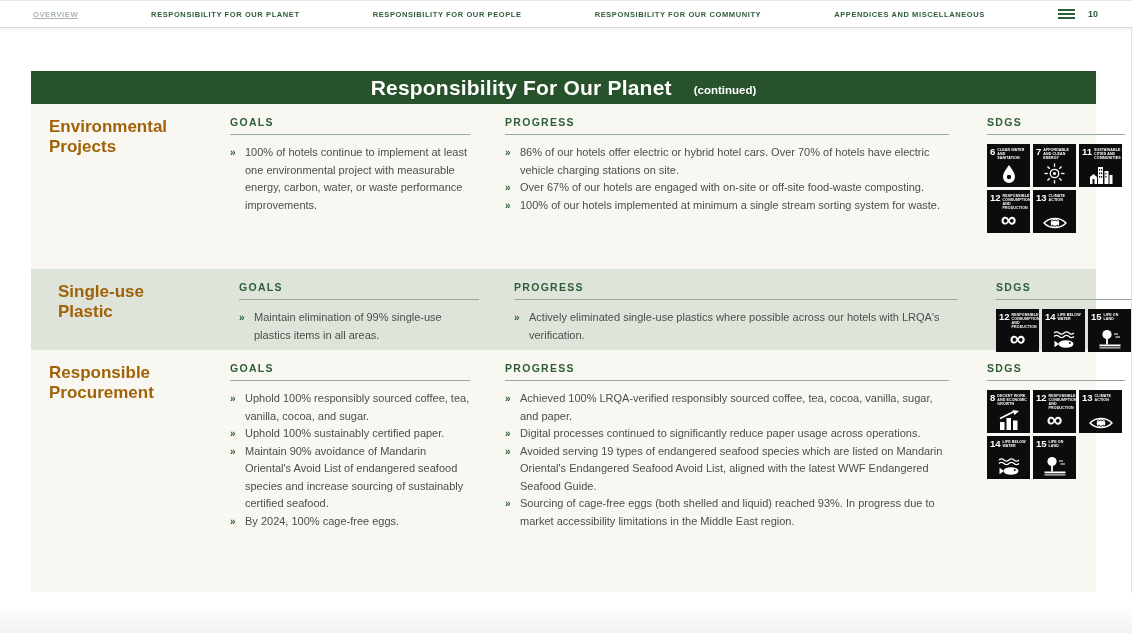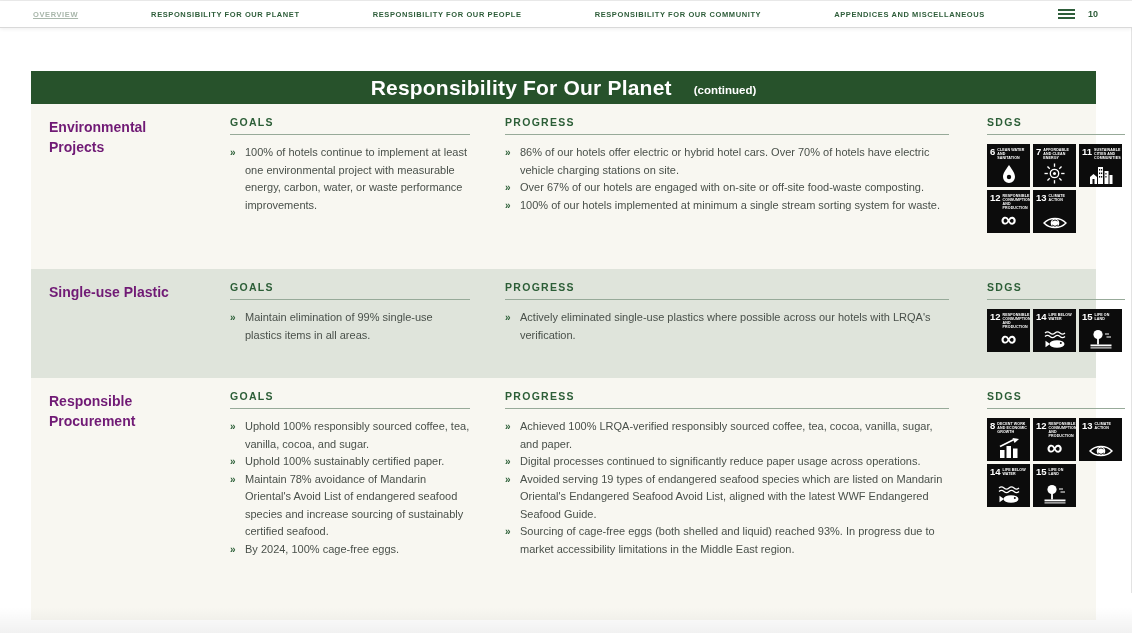--- a/index.html
+++ b/index.html
@@ -36,21 +36,21 @@
     height:33px; display:flex; align-items:center; justify-content:center;
     color:#fff;
   }
   .titlebar .main { font-size:21px; font-weight:600; letter-spacing:.2px; }
   .titlebar .cont { font-size:11.5px; font-weight:600; margin-left:22px; padding-top:5px; }
 
   
   section.row { display:flex; align-items:flex-start; }
   .sec-heading {
     width:156px; flex:none; padding:13px 0 0 18px;
-    font-size:14px; line-height:20px; font-weight:600; color:#701a75;
+    font-size:17px; line-height:20px; font-weight:600; color:#a16207;
   }
   .col { padding-top:12px; }
   .col-goals    { width:240px; flex:none; margin-right:35px;margin-left:43px; }
   .col-progress { width:444px; flex:none; margin-right:38px; }
   .col-sdgs     { width:138px; flex:none; }
   .col-header {
     font-size:10.5px; font-weight:bold; letter-spacing:1.3px; color:#2c5e37;
     padding-bottom:6px; border-bottom:1px solid #97aa99; margin-bottom:9px;
   }
   ul.bullets { list-style:none; }
@@ -219,21 +219,21 @@
                     <path d="M1 7 C 6.5 1 17.5 1 23 7 C 17.5 13 6.5 13 1 7 z" fill="none" stroke="#fff" stroke-width="1.4"></path>
                     <circle cx="12" cy="7" r="4.3" fill="#fff"></circle>
                     <path d="M9.5 5 a4 4 0 0 1 5 0 M9 9 a4.5 4.5 0 0 0 6 0" stroke="#0c0c0c" stroke-width=".9" fill="none"></path>
                   </svg>
                 </div>
               </div>
             </div>
     </div>
   </section>
 
-  <section class="row" style="background: rgb(223, 228, 219); height: 109px;">
+  <section class="row" style="background: rgb(223, 228, 219); height: 81px; padding-left: 9px;">
     <h2 class="sec-heading">Single-use Plastic</h2>
     <div class="col col-goals">
       <h3 class="col-header">GOALS</h3>
       <ul class="bullets">
               <li>
                 <span class="bullet">»</span>
                 <span class="btxt">Maintain elimination of 99% single-use plastics items in all areas.</span>
               </li>
             </ul>
     </div>
@@ -304,21 +304,21 @@
               <li>
                 <span class="bullet">»</span>
                 <span class="btxt">Uphold 100% responsibly sourced coffee, tea, vanilla, cocoa, and sugar.</span>
               </li>
               <li>
                 <span class="bullet">»</span>
                 <span class="btxt">Uphold 100% sustainably certified paper.</span>
               </li>
               <li>
                 <span class="bullet">»</span>
-                <span class="btxt">Maintain 78% avoidance of Mandarin Oriental's Avoid List of endangered seafood species and increase sourcing of sustainably certified seafood.</span>
+                <span class="btxt">Maintain 90% avoidance of Mandarin Oriental's Avoid List of endangered seafood species and increase sourcing of sustainably certified seafood.</span>
               </li>
               <li>
                 <span class="bullet">»</span>
                 <span class="btxt">By 2024, 100% cage-free eggs.</span>
               </li>
             </ul>
     </div>
     <div class="col col-progress">
       <h3 class="col-header">PROGRESS</h3>
       <ul class="bullets">

